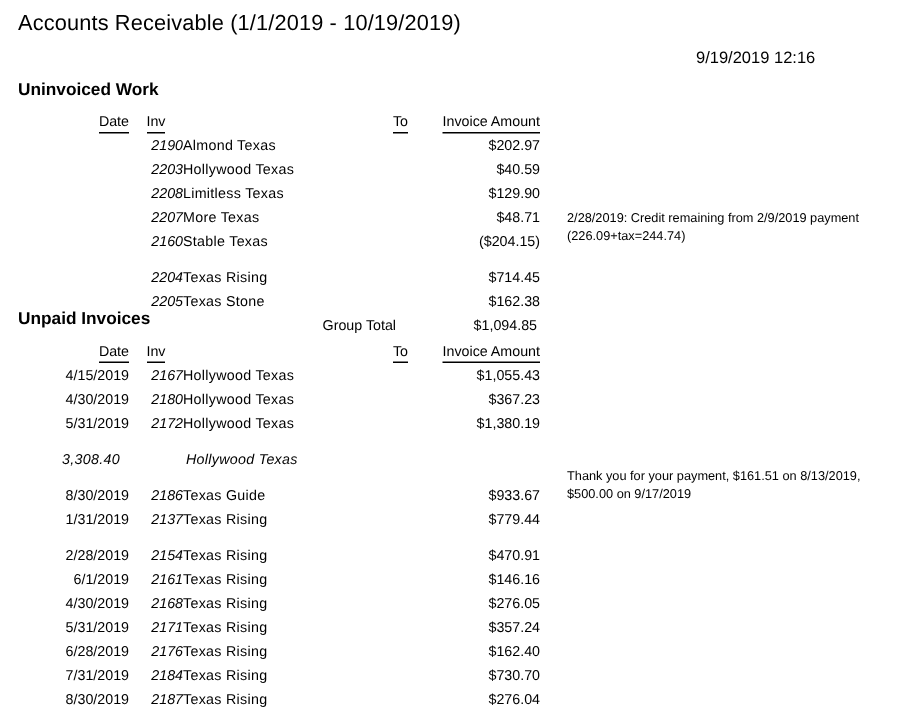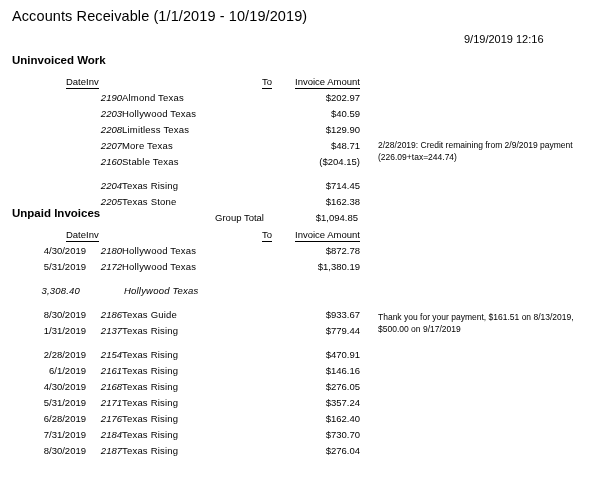--- a/index.html
+++ b/index.html
@@ -66,21 +66,21 @@
     font-weight: normal;
     line-height: 16px;
     height: 16px;
     vertical-align: top;
     white-space: nowrap;
   }
   th.h-date, th.h-inv, th.h-to, th.h-amt {
     font-size: 9.5px;
   }
   th.h-date { text-align: right; padding-right: 4px; }
-  th.h-inv  { text-align: left; padding-right: 4px; }
+  th.h-inv  { text-align: center; padding-right: 4px; }
   th.h-to   { text-align: right;  padding-left: 2px; }
   th.h-amt  { text-align: right; padding-right: 2px; }
   th .ul {
     display: inline-block;
     border-bottom: 1px solid #000;
     padding-bottom: 0px;
     line-height: 12px;
   }
 
   td.d-date { text-align: right; padding-right: 4px; }
@@ -218,24 +218,30 @@
     <thead>
       <tr>
         <th class="h-date"><span class="ul">Date</span></th>
         <th class="h-inv"><span class="ul">Inv</span></th>
         <th class="h-to"><span class="ul">To</span></th>
         <th class="h-amt"><span class="ul">Invoice Amount</span></th>
       </tr>
     </thead>
     <tbody>
       <tr>
+        <td class="d-date">4/15/2019</td>
+        <td class="d-inv">2167</td>
+        <td class="d-to">Hollywood Texas</td>
+        <td class="d-amt">$1,055.43</td>
+      </tr>
+      <tr>
         <td class="d-date">4/30/2019</td>
         <td class="d-inv">2180</td>
         <td class="d-to">Hollywood Texas</td>
-        <td class="d-amt">$872.78</td>
+        <td class="d-amt">$367.23</td>
       </tr>
       <tr>
         <td class="d-date">5/31/2019</td>
         <td class="d-inv">2172</td>
         <td class="d-to">Hollywood Texas</td>
         <td class="d-amt">$1,380.19</td>
       </tr>
       <tr class="spacer-row">
         <td></td>
           <td></td>

